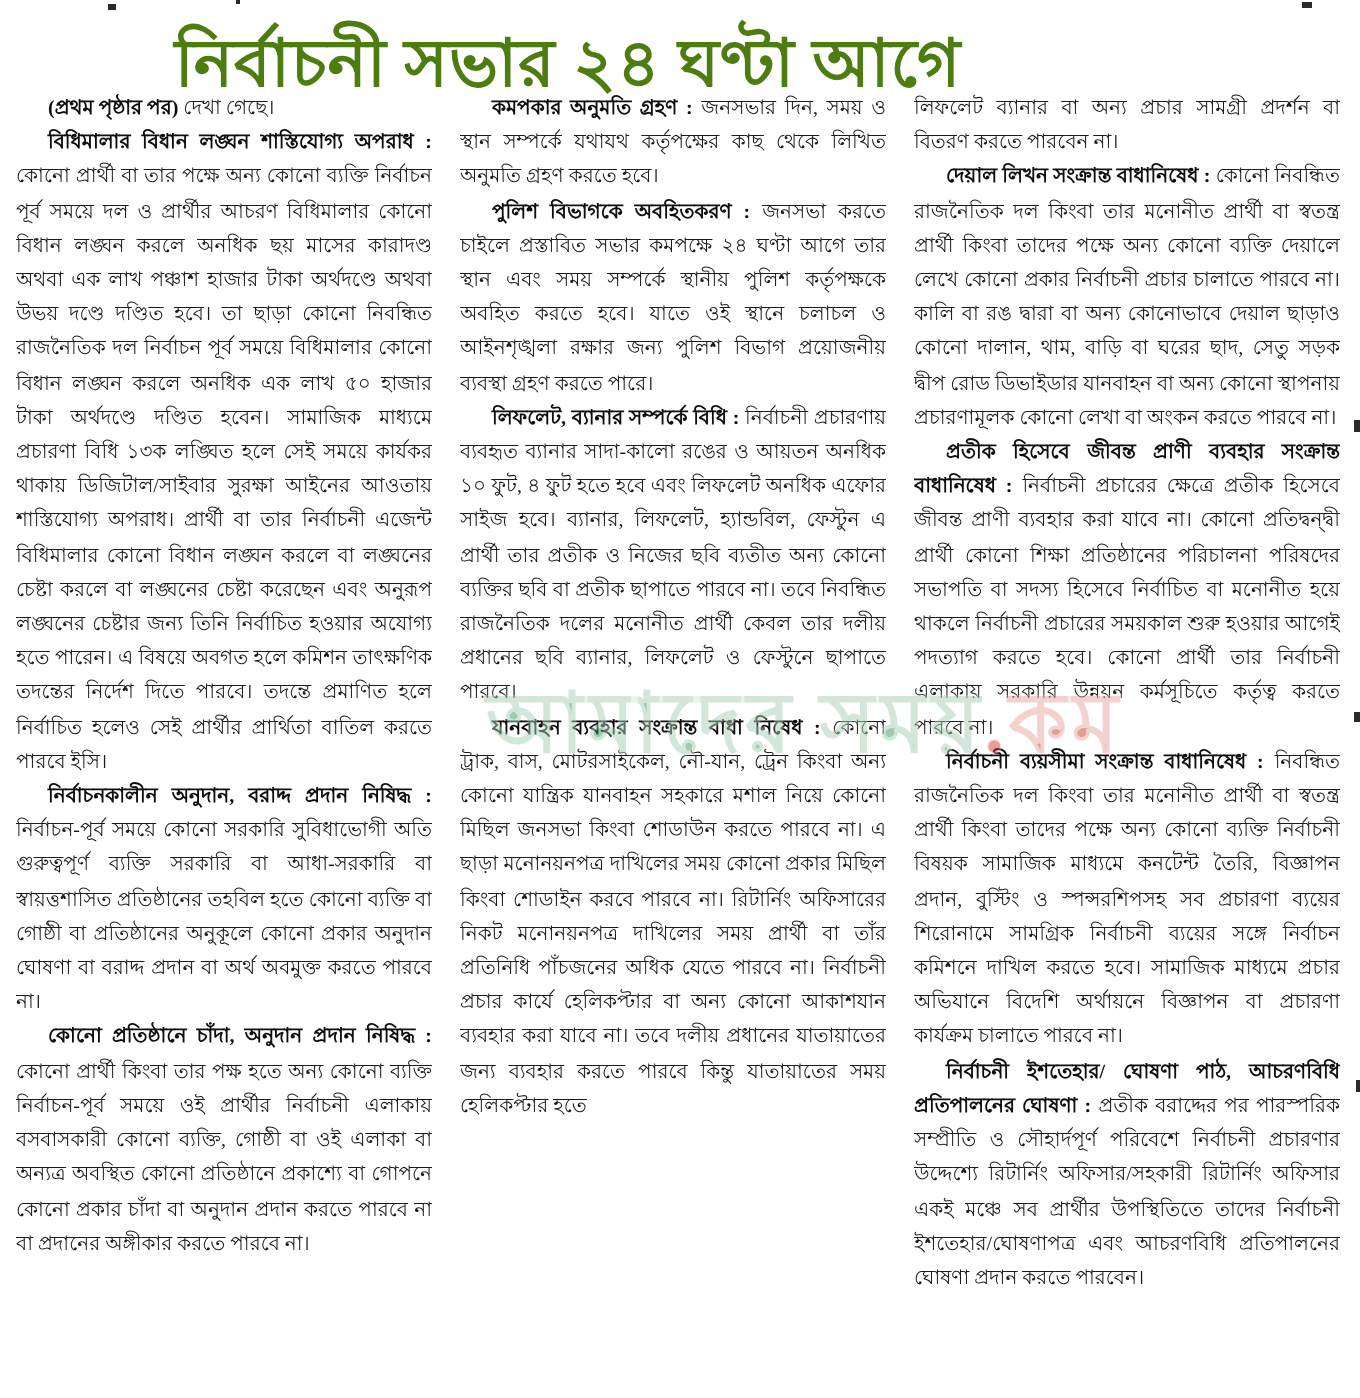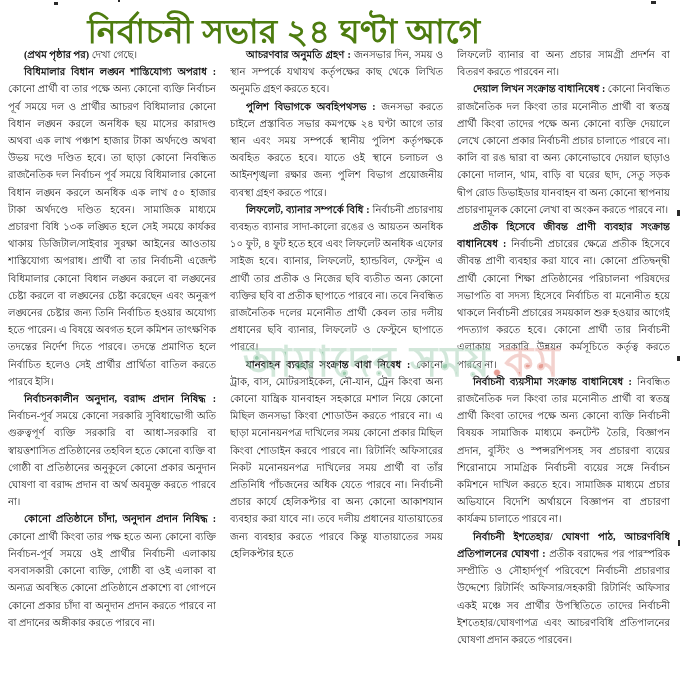--- a/index.html
+++ b/index.html
@@ -45,22 +45,22 @@
 
   <div class="title">নির্বাচনী সভার ২৪ ঘণ্টা আগে</div>
 
   <div class="col" id="col1">
       <p><span class="h">(প্রথম পৃষ্ঠার পর) </span>দেখা গেছে।</p>
       <p><span class="h">বিধিমালার বিধান লঙ্ঘন শাস্তিযোগ্য অপরাধ : </span>কোনো প্রার্থী বা তার পক্ষে অন্য কোনো ব্যক্তি নির্বাচন পূর্ব সময়ে দল ও প্রার্থীর আচরণ বিধিমালার কোনো বিধান লঙ্ঘন করলে অনধিক ছয় মাসের কারাদণ্ড অথবা এক লাখ পঞ্চাশ হাজার টাকা অর্থদণ্ডে অথবা উভয় দণ্ডে দণ্ডিত হবে। তা ছাড়া কোনো নিবন্ধিত রাজনৈতিক দল নির্বাচন পূর্ব সময়ে বিধিমালার কোনো বিধান লঙ্ঘন করলে অনধিক এক লাখ ৫০ হাজার টাকা অর্থদণ্ডে দণ্ডিত হবেন। সামাজিক মাধ্যমে প্রচারণা বিধি ১৩ক লঙ্ঘিত হলে সেই সময়ে কার্যকর থাকায় ডিজিটাল/সাইবার সুরক্ষা আইনের আওতায় শাস্তিযোগ্য অপরাধ। প্রার্থী বা তার নির্বাচনী এজেন্ট বিধিমালার কোনো বিধান লঙ্ঘন করলে বা লঙ্ঘনের চেষ্টা করলে বা লঙ্ঘনের চেষ্টা করেছেন এবং অনুরূপ লঙ্ঘনের চেষ্টার জন্য তিনি নির্বাচিত হওয়ার অযোগ্য হতে পারেন। এ বিষয়ে অবগত হলে কমিশন তাৎক্ষণিক তদন্তের নির্দেশ দিতে পারবে। তদন্তে প্রমাণিত হলে নির্বাচিত হলেও সেই প্রার্থীর প্রার্থিতা বাতিল করতে পারবে ইসি।</p>
       <p><span class="h">নির্বাচনকালীন অনুদান, বরাদ্দ প্রদান নিষিদ্ধ : </span>নির্বাচন-পূর্ব সময়ে কোনো সরকারি সুবিধাভোগী অতি গুরুত্বপূর্ণ ব্যক্তি সরকারি বা আধা-সরকারি বা স্বায়ত্তশাসিত প্রতিষ্ঠানের তহবিল হতে কোনো ব্যক্তি বা গোষ্ঠী বা প্রতিষ্ঠানের অনুকূলে কোনো প্রকার অনুদান ঘোষণা বা বরাদ্দ প্রদান বা অর্থ অবমুক্ত করতে পারবে না।</p>
       <p><span class="h">কোনো প্রতিষ্ঠানে চাঁদা, অনুদান প্রদান নিষিদ্ধ : </span>কোনো প্রার্থী কিংবা তার পক্ষ হতে অন্য কোনো ব্যক্তি নির্বাচন-পূর্ব সময়ে ওই প্রার্থীর নির্বাচনী এলাকায় বসবাসকারী কোনো ব্যক্তি, গোষ্ঠী বা ওই এলাকা বা অন্যত্র অবস্থিত কোনো প্রতিষ্ঠানে প্রকাশ্যে বা গোপনে কোনো প্রকার চাঁদা বা অনুদান প্রদান করতে পারবে না বা প্রদানের অঙ্গীকার করতে পারবে না।</p>
     </div>
   <div class="col" id="col2">
-      <p><span class="h">আচরণবার অনুমতি গ্রহণ : </span>জনসভার দিন, সময় ও স্থান সম্পর্কে যথাযথ কর্তৃপক্ষের কাছ থেকে লিখিত অনুমতি গ্রহণ করতে হবে।</p>
-      <p><span class="h">পুলিশ বিভাগকে অবহিপথসভ : </span>জনসভা করতে চাইলে প্রস্তাবিত সভার কমপক্ষে ২৪ ঘণ্টা আগে তার স্থান এবং সময় সম্পর্কে স্থানীয় পুলিশ কর্তৃপক্ষকে অবহিত করতে হবে। যাতে ওই স্থানে চলাচল ও আইনশৃঙ্খলা রক্ষার জন্য পুলিশ বিভাগ প্রয়োজনীয় ব্যবস্থা গ্রহণ করতে পারে।</p>
+      <p><span class="h">কমপকার অনুমতি গ্রহণ : </span>জনসভার দিন, সময় ও স্থান সম্পর্কে যথাযথ কর্তৃপক্ষের কাছ থেকে লিখিত অনুমতি গ্রহণ করতে হবে।</p>
+      <p><span class="h">পুলিশ বিভাগকে অবহিতকরণ : </span>জনসভা করতে চাইলে প্রস্তাবিত সভার কমপক্ষে ২৪ ঘণ্টা আগে তার স্থান এবং সময় সম্পর্কে স্থানীয় পুলিশ কর্তৃপক্ষকে অবহিত করতে হবে। যাতে ওই স্থানে চলাচল ও আইনশৃঙ্খলা রক্ষার জন্য পুলিশ বিভাগ প্রয়োজনীয় ব্যবস্থা গ্রহণ করতে পারে।</p>
       <p><span class="h">লিফলেট, ব্যানার সম্পর্কে বিধি : </span>নির্বাচনী প্রচারণায় ব্যবহৃত ব্যানার সাদা-কালো রঙের ও আয়তন অনধিক ১০ ফুট, ৪ ফুট হতে হবে এবং লিফলেট অনধিক এফোর সাইজ হবে। ব্যানার, লিফলেট, হ্যান্ডবিল, ফেস্টুন এ প্রার্থী তার প্রতীক ও নিজের ছবি ব্যতীত অন্য কোনো ব্যক্তির ছবি বা প্রতীক ছাপাতে পারবে না। তবে নিবন্ধিত রাজনৈতিক দলের মনোনীত প্রার্থী কেবল তার দলীয় প্রধানের ছবি ব্যানার, লিফলেট ও ফেস্টুনে ছাপাতে পারবে।</p>
       <p><span class="h">যানবাহন ব্যবহার সংক্রান্ত বাধা নিষেধ : </span>কোনো ট্রাক, বাস, মোটরসাইকেল, নৌ-যান, ট্রেন কিংবা অন্য কোনো যান্ত্রিক যানবাহন সহকারে মশাল নিয়ে কোনো মিছিল জনসভা কিংবা শোডাউন করতে পারবে না। এ ছাড়া মনোনয়নপত্র দাখিলের সময় কোনো প্রকার মিছিল কিংবা শোডাইন করবে পারবে না। রিটার্নিং অফিসারের নিকট মনোনয়নপত্র দাখিলের সময় প্রার্থী বা তাঁর প্রতিনিধি পাঁচজনের অধিক যেতে পারবে না। নির্বাচনী প্রচার কার্যে হেলিকপ্টার বা অন্য কোনো আকাশযান ব্যবহার করা যাবে না। তবে দলীয় প্রধানের যাতায়াতের জন্য ব্যবহার করতে পারবে কিন্তু যাতায়াতের সময় হেলিকপ্টার হতে</p>
     </div>
   <div class="col" id="col3">
       <p class="cont">লিফলেট ব্যানার বা অন্য প্রচার সামগ্রী প্রদর্শন বা বিতরণ করতে পারবেন না।</p>
       <p><span class="h">দেয়াল লিখন সংক্রান্ত বাধানিষেধ : </span>কোনো নিবন্ধিত রাজনৈতিক দল কিংবা তার মনোনীত প্রার্থী বা স্বতন্ত্র প্রার্থী কিংবা তাদের পক্ষে অন্য কোনো ব্যক্তি দেয়ালে লেখে কোনো প্রকার নির্বাচনী প্রচার চালাতে পারবে না। কালি বা রঙ দ্বারা বা অন্য কোনোভাবে দেয়াল ছাড়াও কোনো দালান, থাম, বাড়ি বা ঘরের ছাদ, সেতু সড়ক দ্বীপ রোড ডিভাইডার যানবাহন বা অন্য কোনো স্থাপনায় প্রচারণামূলক কোনো লেখা বা অংকন করতে পারবে না।</p>
       <p><span class="h">প্রতীক হিসেবে জীবন্ত প্রাণী ব্যবহার সংক্রান্ত বাধানিষেধ : </span>নির্বাচনী প্রচারের ক্ষেত্রে প্রতীক হিসেবে জীবন্ত প্রাণী ব্যবহার করা যাবে না। কোনো প্রতিদ্বন্দ্বী প্রার্থী কোনো শিক্ষা প্রতিষ্ঠানের পরিচালনা পরিষদের সভাপতি বা সদস্য হিসেবে নির্বাচিত বা মনোনীত হয়ে থাকলে নির্বাচনী প্রচারের সময়কাল শুরু হওয়ার আগেই পদত্যাগ করতে হবে। কোনো প্রার্থী তার নির্বাচনী এলাকায় সরকারি উন্নয়ন কর্মসূচিতে কর্তৃত্ব করতে পারবে না।</p>
       <p><span class="h">নির্বাচনী ব্যয়সীমা সংক্রান্ত বাধানিষেধ : </span>নিবন্ধিত রাজনৈতিক দল কিংবা তার মনোনীত প্রার্থী বা স্বতন্ত্র প্রার্থী কিংবা তাদের পক্ষে অন্য কোনো ব্যক্তি নির্বাচনী বিষয়ক সামাজিক মাধ্যমে কনটেন্ট তৈরি, বিজ্ঞাপন প্রদান, বুস্টিং ও স্পন্সরশিপসহ সব প্রচারণা ব্যয়ের শিরোনামে সামগ্রিক নির্বাচনী ব্যয়ের সঙ্গে নির্বাচন কমিশনে দাখিল করতে হবে। সামাজিক মাধ্যমে প্রচার অভিযানে বিদেশি অর্থায়নে বিজ্ঞাপন বা প্রচারণা কার্যক্রম চালাতে পারবে না।</p>
       <p><span class="h">নির্বাচনী ইশতেহার/ ঘোষণা পাঠ, আচরণবিধি প্রতিপালনের ঘোষণা : </span>প্রতীক বরাদ্দের পর পারস্পরিক সম্প্রীতি ও সৌহার্দপূর্ণ পরিবেশে নির্বাচনী প্রচারণার উদ্দেশ্যে রিটার্নিং অফিসার/সহকারী রিটার্নিং অফিসার একই মঞ্চে সব প্রার্থীর উপস্থিতিতে তাদের নির্বাচনী ইশতেহার/ঘোষণাপত্র এবং আচরণবিধি প্রতিপালনের ঘোষণা প্রদান করতে পারবেন।</p>
     </div>

